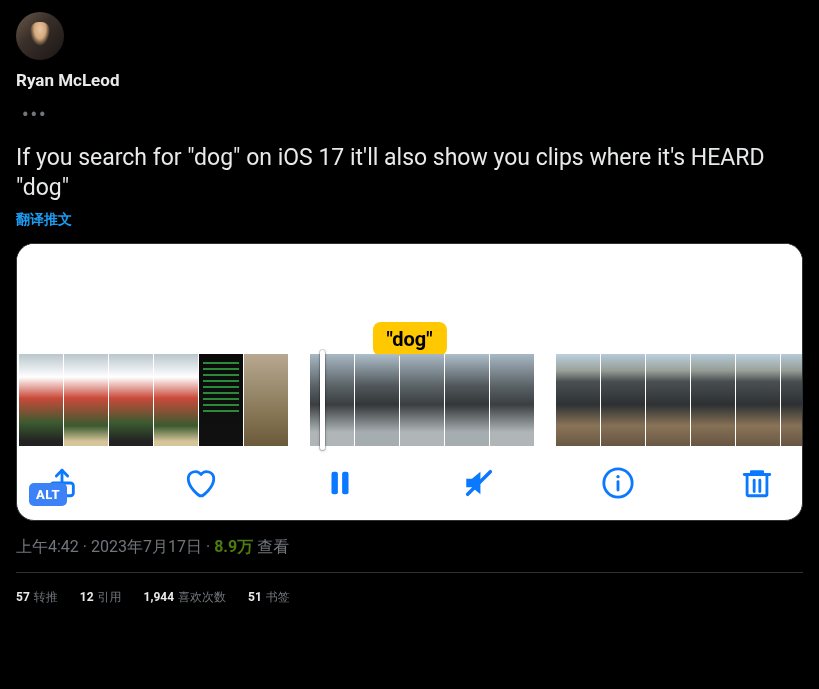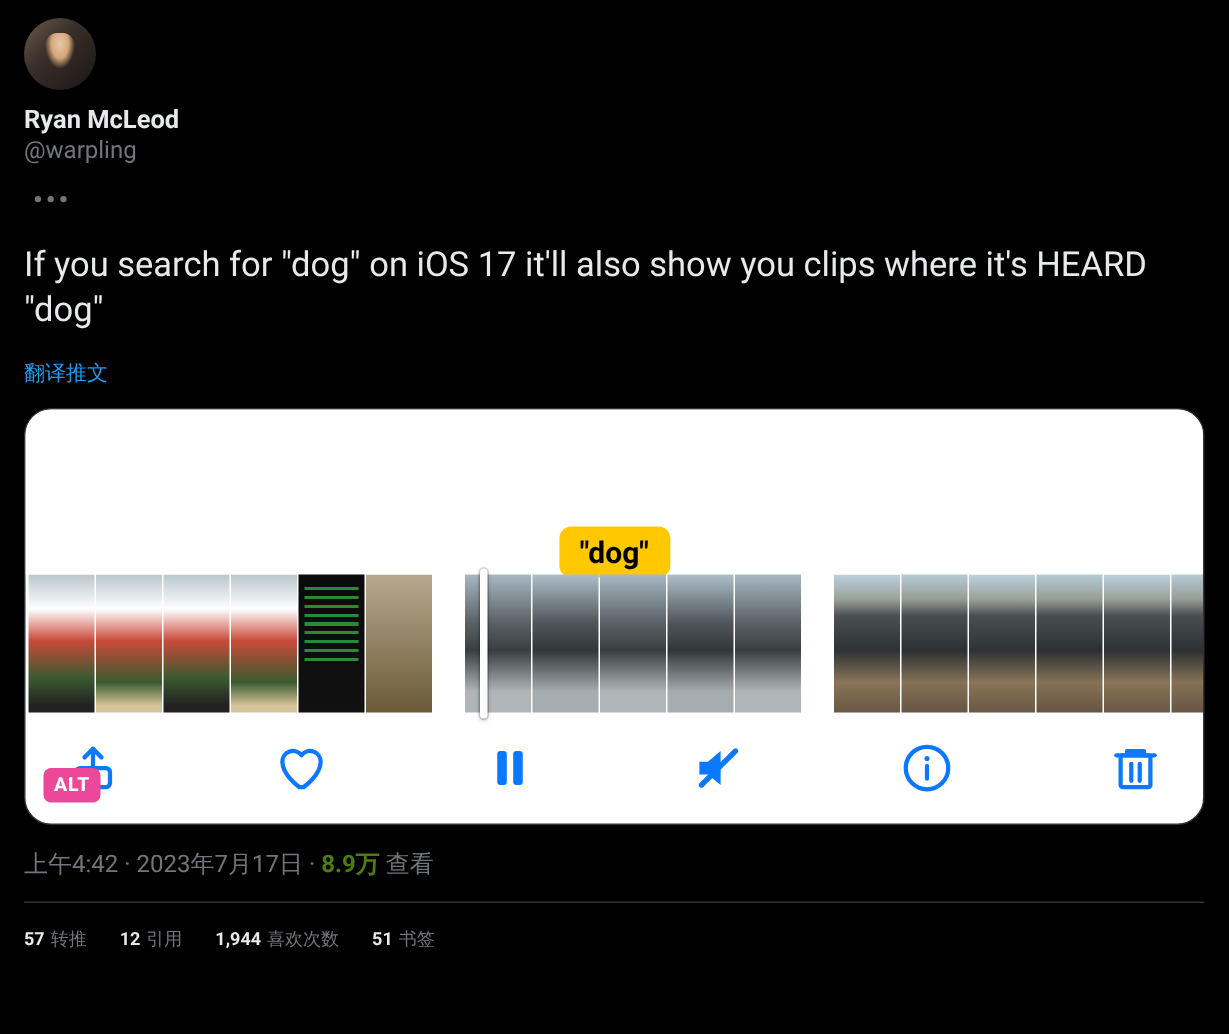--- a/index.html
+++ b/index.html
@@ -57,22 +57,23 @@
   }
   .tweet-text {
     margin-top: 14px;
     font-size: 23px;
     line-height: 1.3;
     color: #e7e9ea;
   }
   .translate-link {
     color: #1d9bf0;
     font-size: 14px;
-    margin-top: 18px;
+    margin-top: 8px;
     cursor: pointer;
+    font-weight: bold;
   }
   .media-card {
     margin-top: 14px;
     border-radius: 18px;
     overflow: hidden;
     background: #fff;
     position: relative;
     border: 1px solid #2f3336;
   }
   .media-top {
@@ -146,21 +147,21 @@
     width: 34px;
     height: 34px;
     color: #0b79ff;
     cursor: pointer;
   }
   .ctrl-icon svg { width:100%; height:100%; display:block; }
   .alt-badge {
     position: absolute;
     left: 12px;
     bottom: 14px;
-    background: #ec4899;
+    background: #3b82f6;
     color: #fff;
     font-size: 13px;
     font-weight: 800;
     padding: 4px 7px;
     border-radius: 5px;
     letter-spacing: 0.5px;
   }
   .meta-row {
     margin-top: 16px;
     color: #71767b;
@@ -184,21 +185,20 @@
 </style>
 </head>
 <body>
 
 <div class="tweet">
 
   <div class="tweet-header">
     <div class="avatar"></div>
     <div class="user-block">
       <div class="display-name">Ryan McLeod</div>
-      <div class="handle">@warpling</div>
     </div>
     <div class="more-dots">•••</div>
   </div>
 
   <div class="tweet-text">If you search for "dog" on iOS 17 it'll also show you clips where it's HEARD "dog"</div>
   <div class="translate-link">翻译推文</div>
 
   <div class="media-card">
     <div class="media-top">
       <div class="dog-label">"dog"</div>

